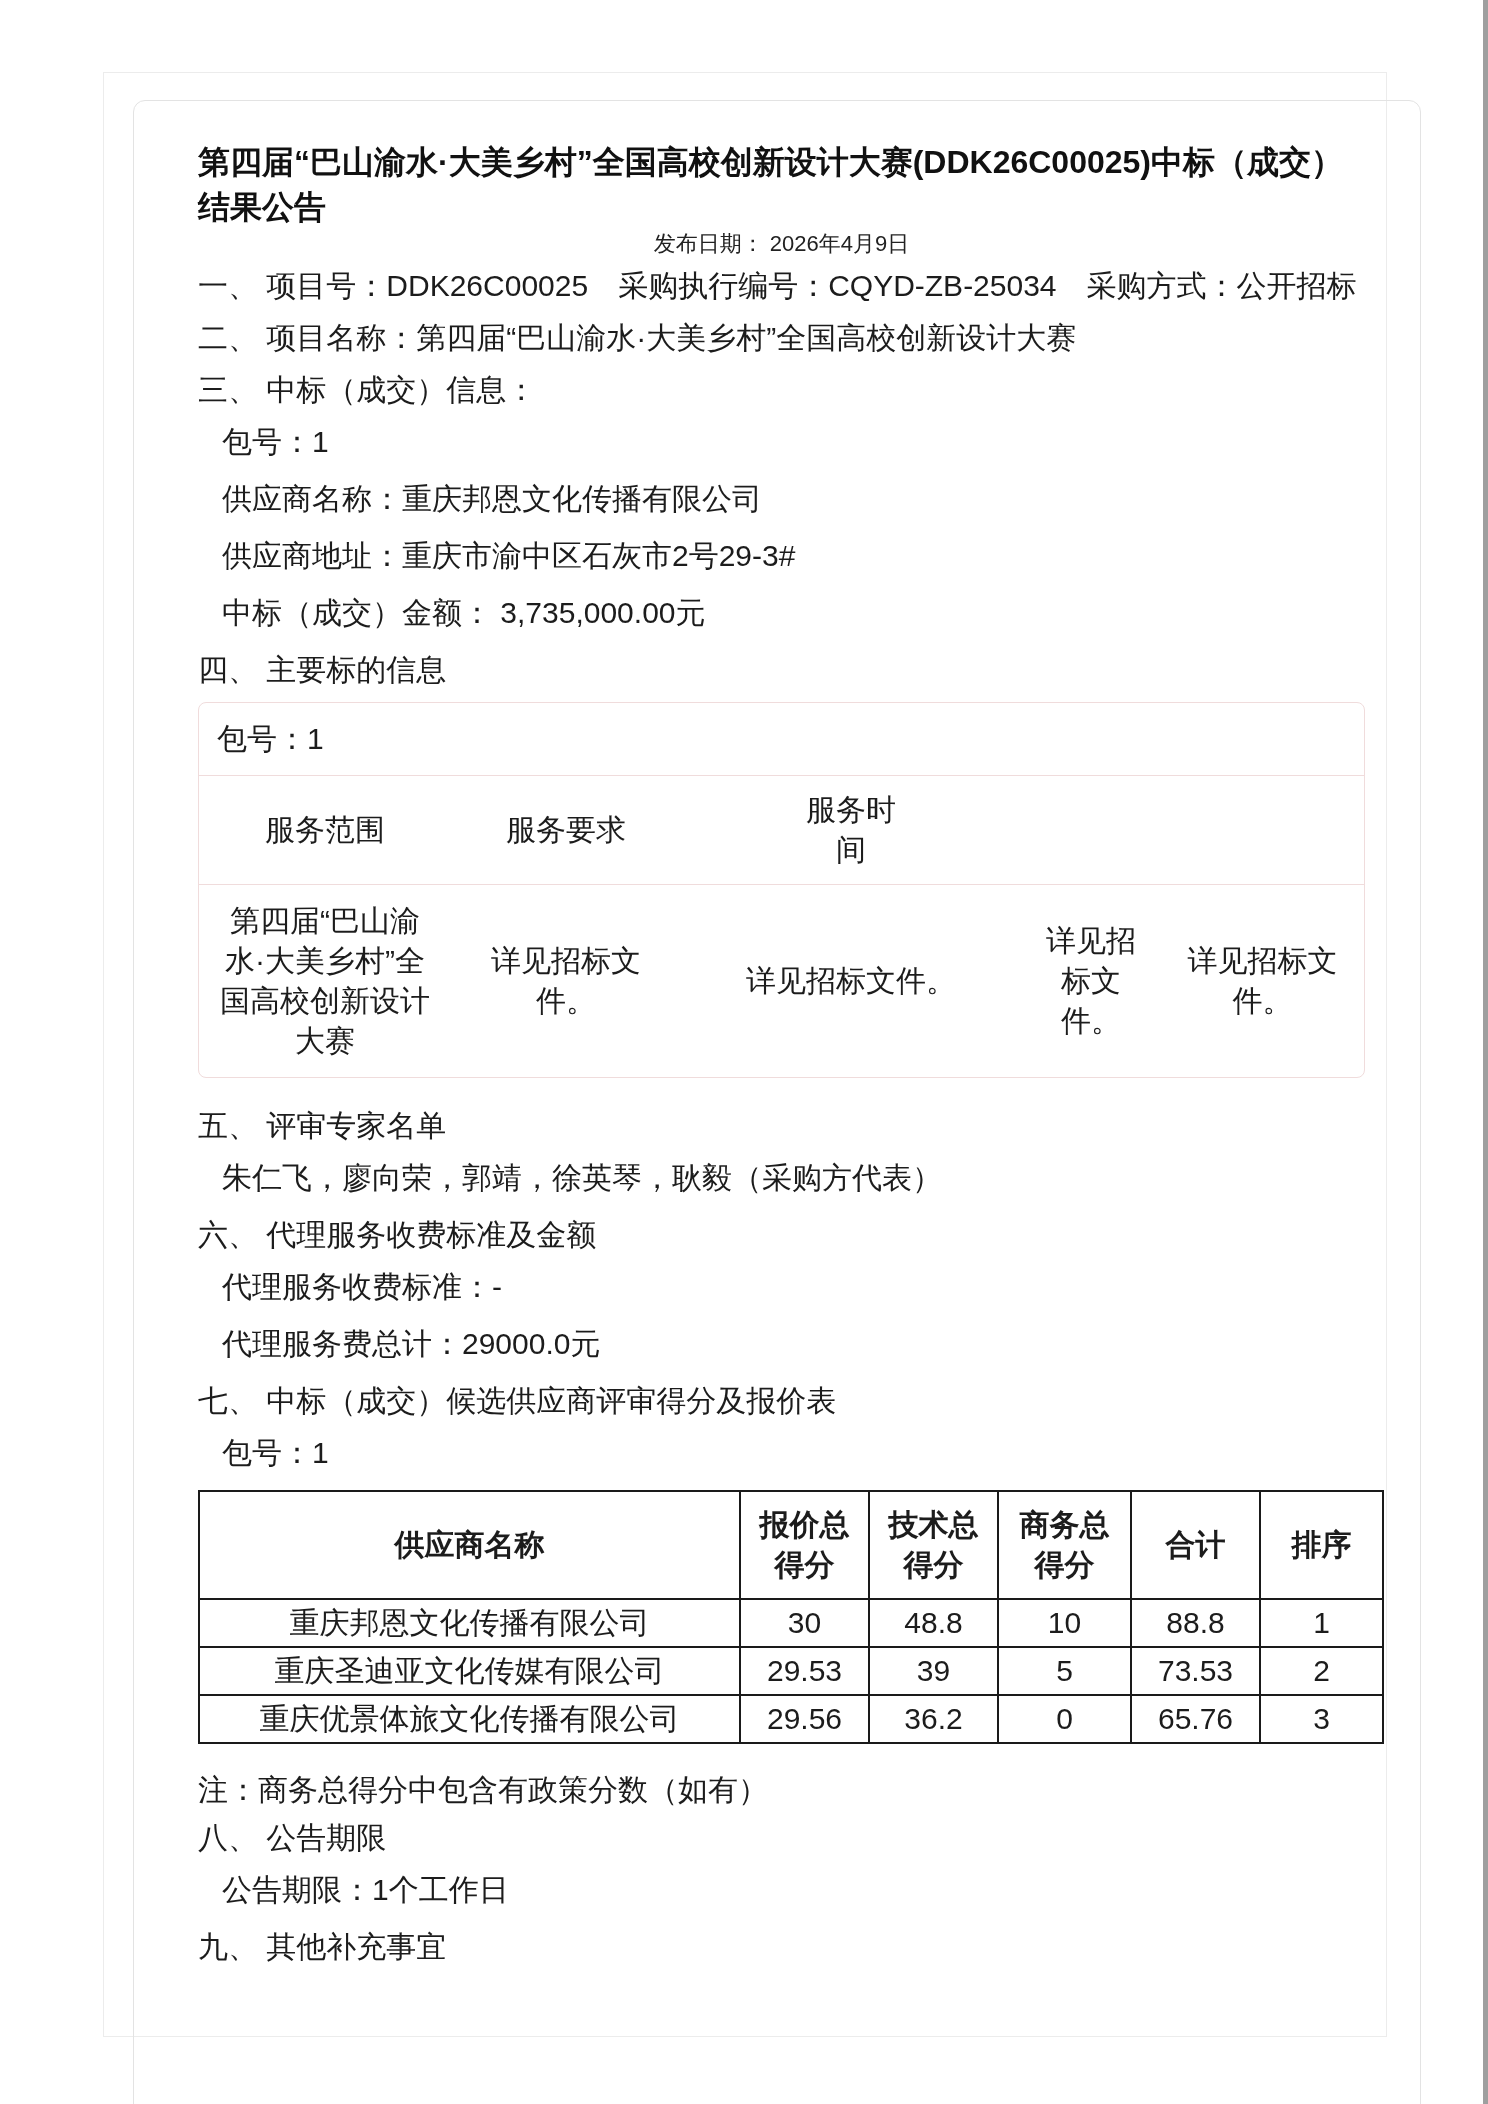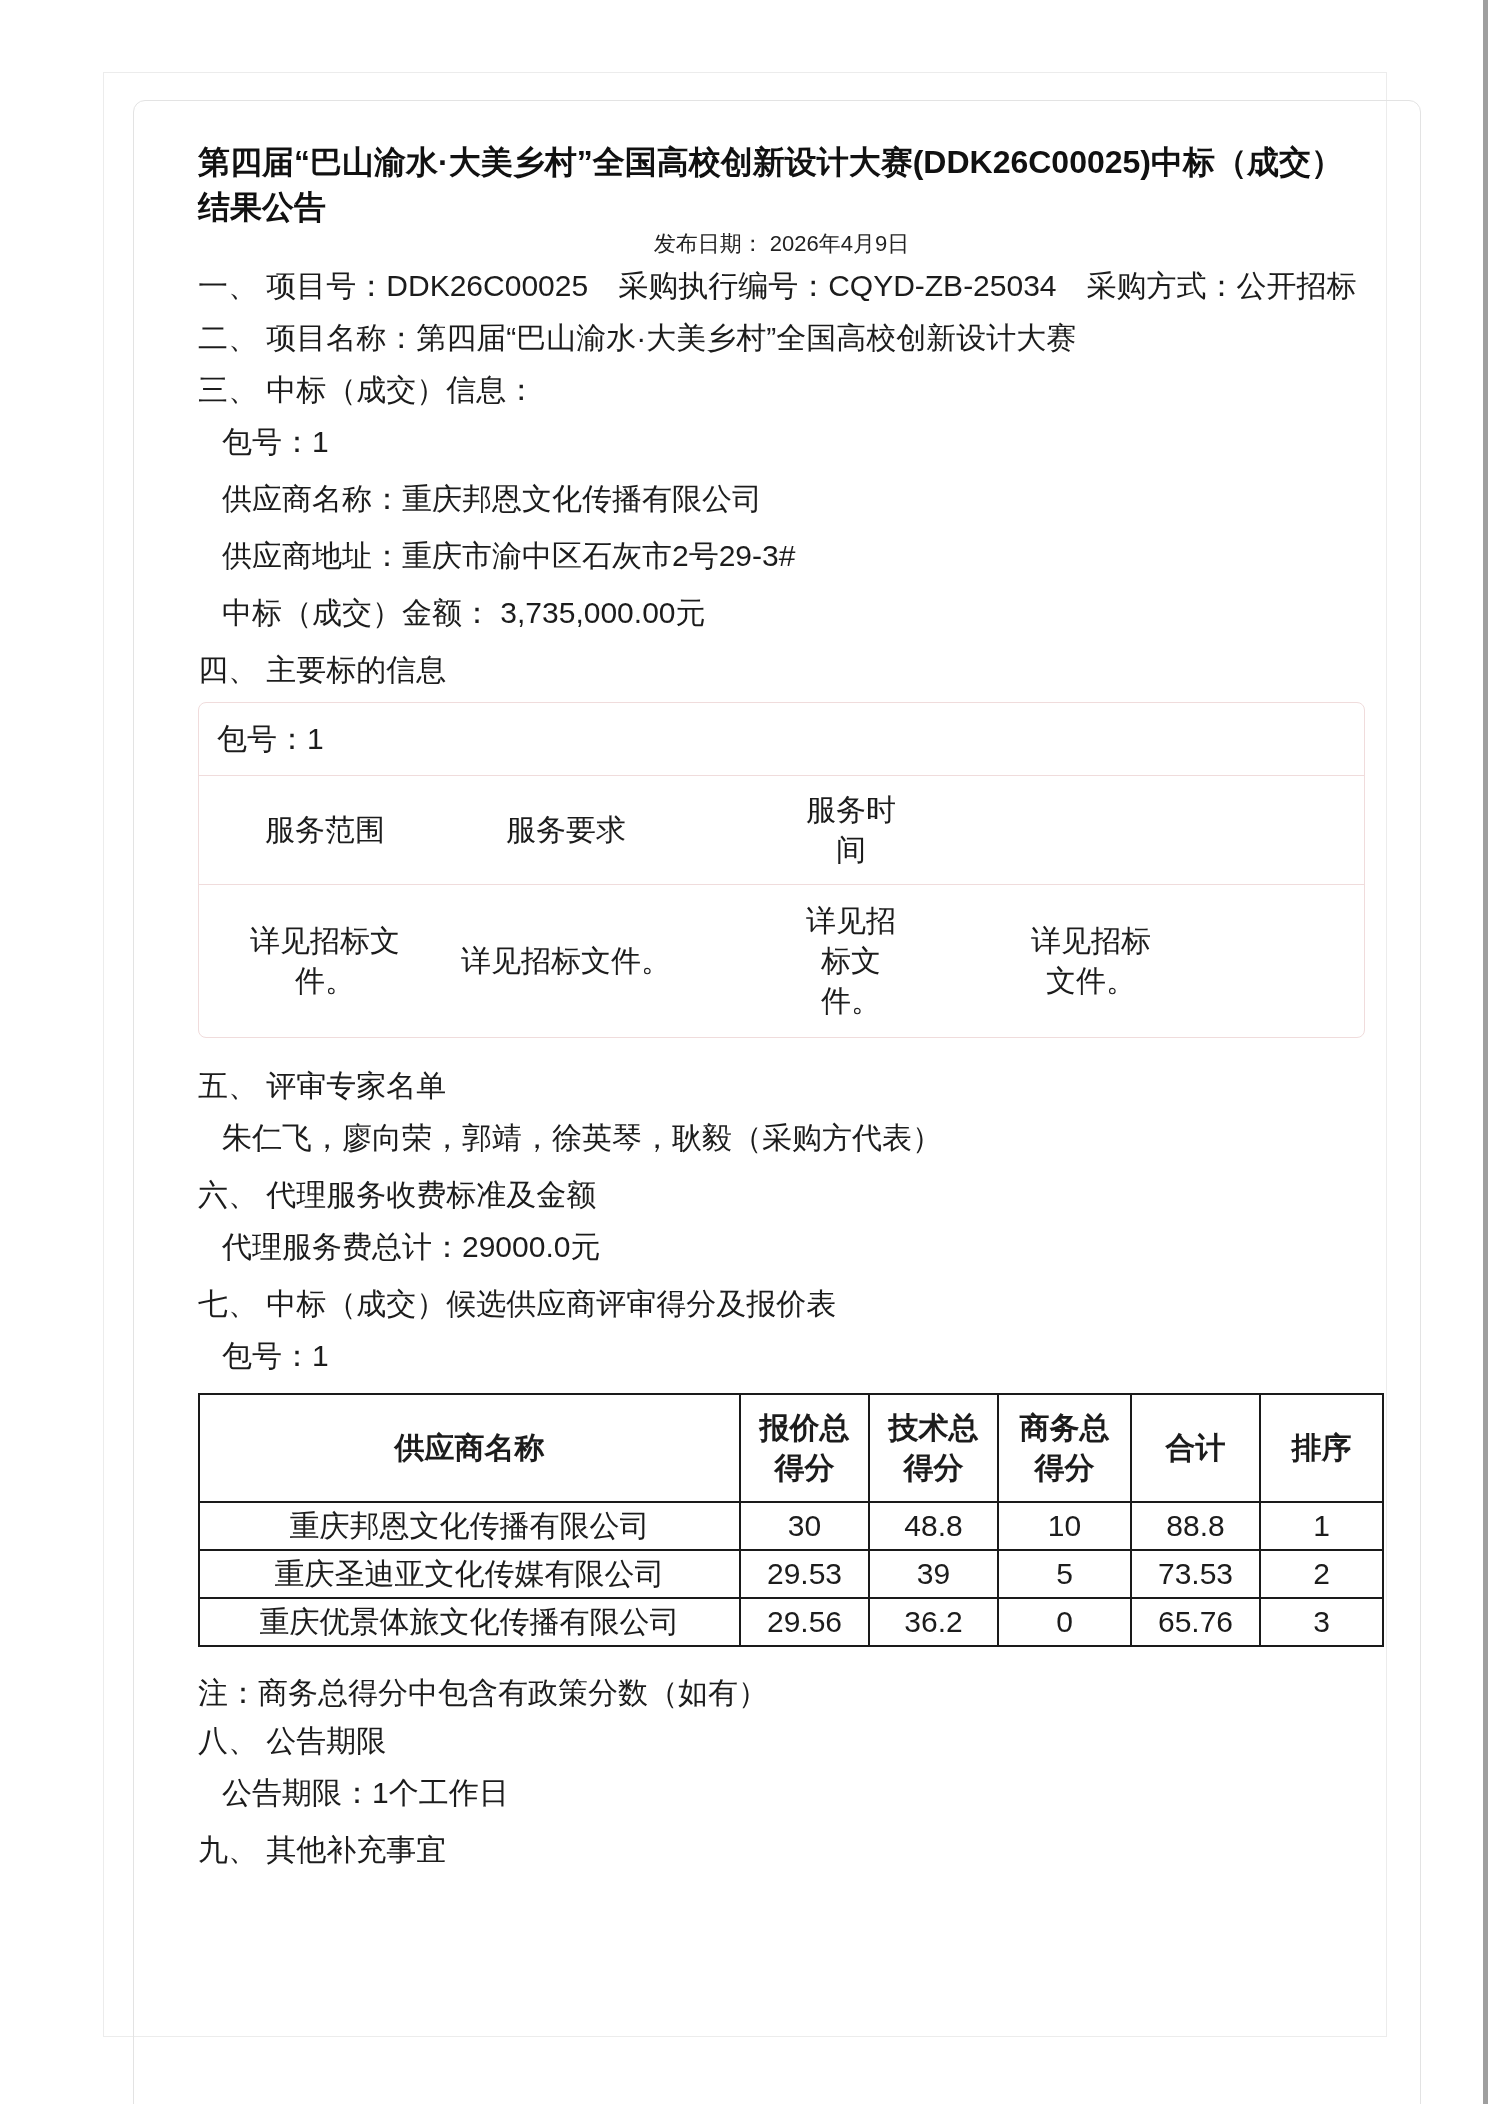--- a/index.html
+++ b/index.html
@@ -101,38 +101,42 @@
         </div>
       <div class="t1-cell">
           <span>服务要求</span>
         </div>
       <div class="t1-cell">
           <span class="w112">服务时间</span>
         </div>
     </div>
     <div class="t1-row">
       <div class="t1-cell">
+          <span class="w212">第四届“巴山渝水·大美乡村”全国高校创新设计大赛</span>
+        </div>
+      <div class="t1-cell">
           <span class="w155">详见招标文件。</span>
         </div>
       <div class="t1-cell">
           <span>详见招标文件。</span>
         </div>
       <div class="t1-cell">
           <span class="w92">详见招标文件。</span>
         </div>
       <div class="t1-cell">
           <span class="w155">详见招标文件。</span>
         </div>
     </div>
   </div>
 
   <div class="h">五、 评审专家名单</div>
   <div class="p">朱仁飞，廖向荣，郭靖，徐英琴，耿毅（采购方代表）</div>
 
   <div class="h">六、 代理服务收费标准及金额</div>
+  <div class="p">代理服务收费标准：-</div>
   <div class="p">代理服务费总计：29000.0元</div>
 
   <div class="h">七、 中标（成交）候选供应商评审得分及报价表</div>
   <div class="p">包号：1</div>
 
   <table class="t2">
     <tbody>
         <tr>
       <th class="c0">供应商名称</th>
       <th class="c1">报价总得分</th>

